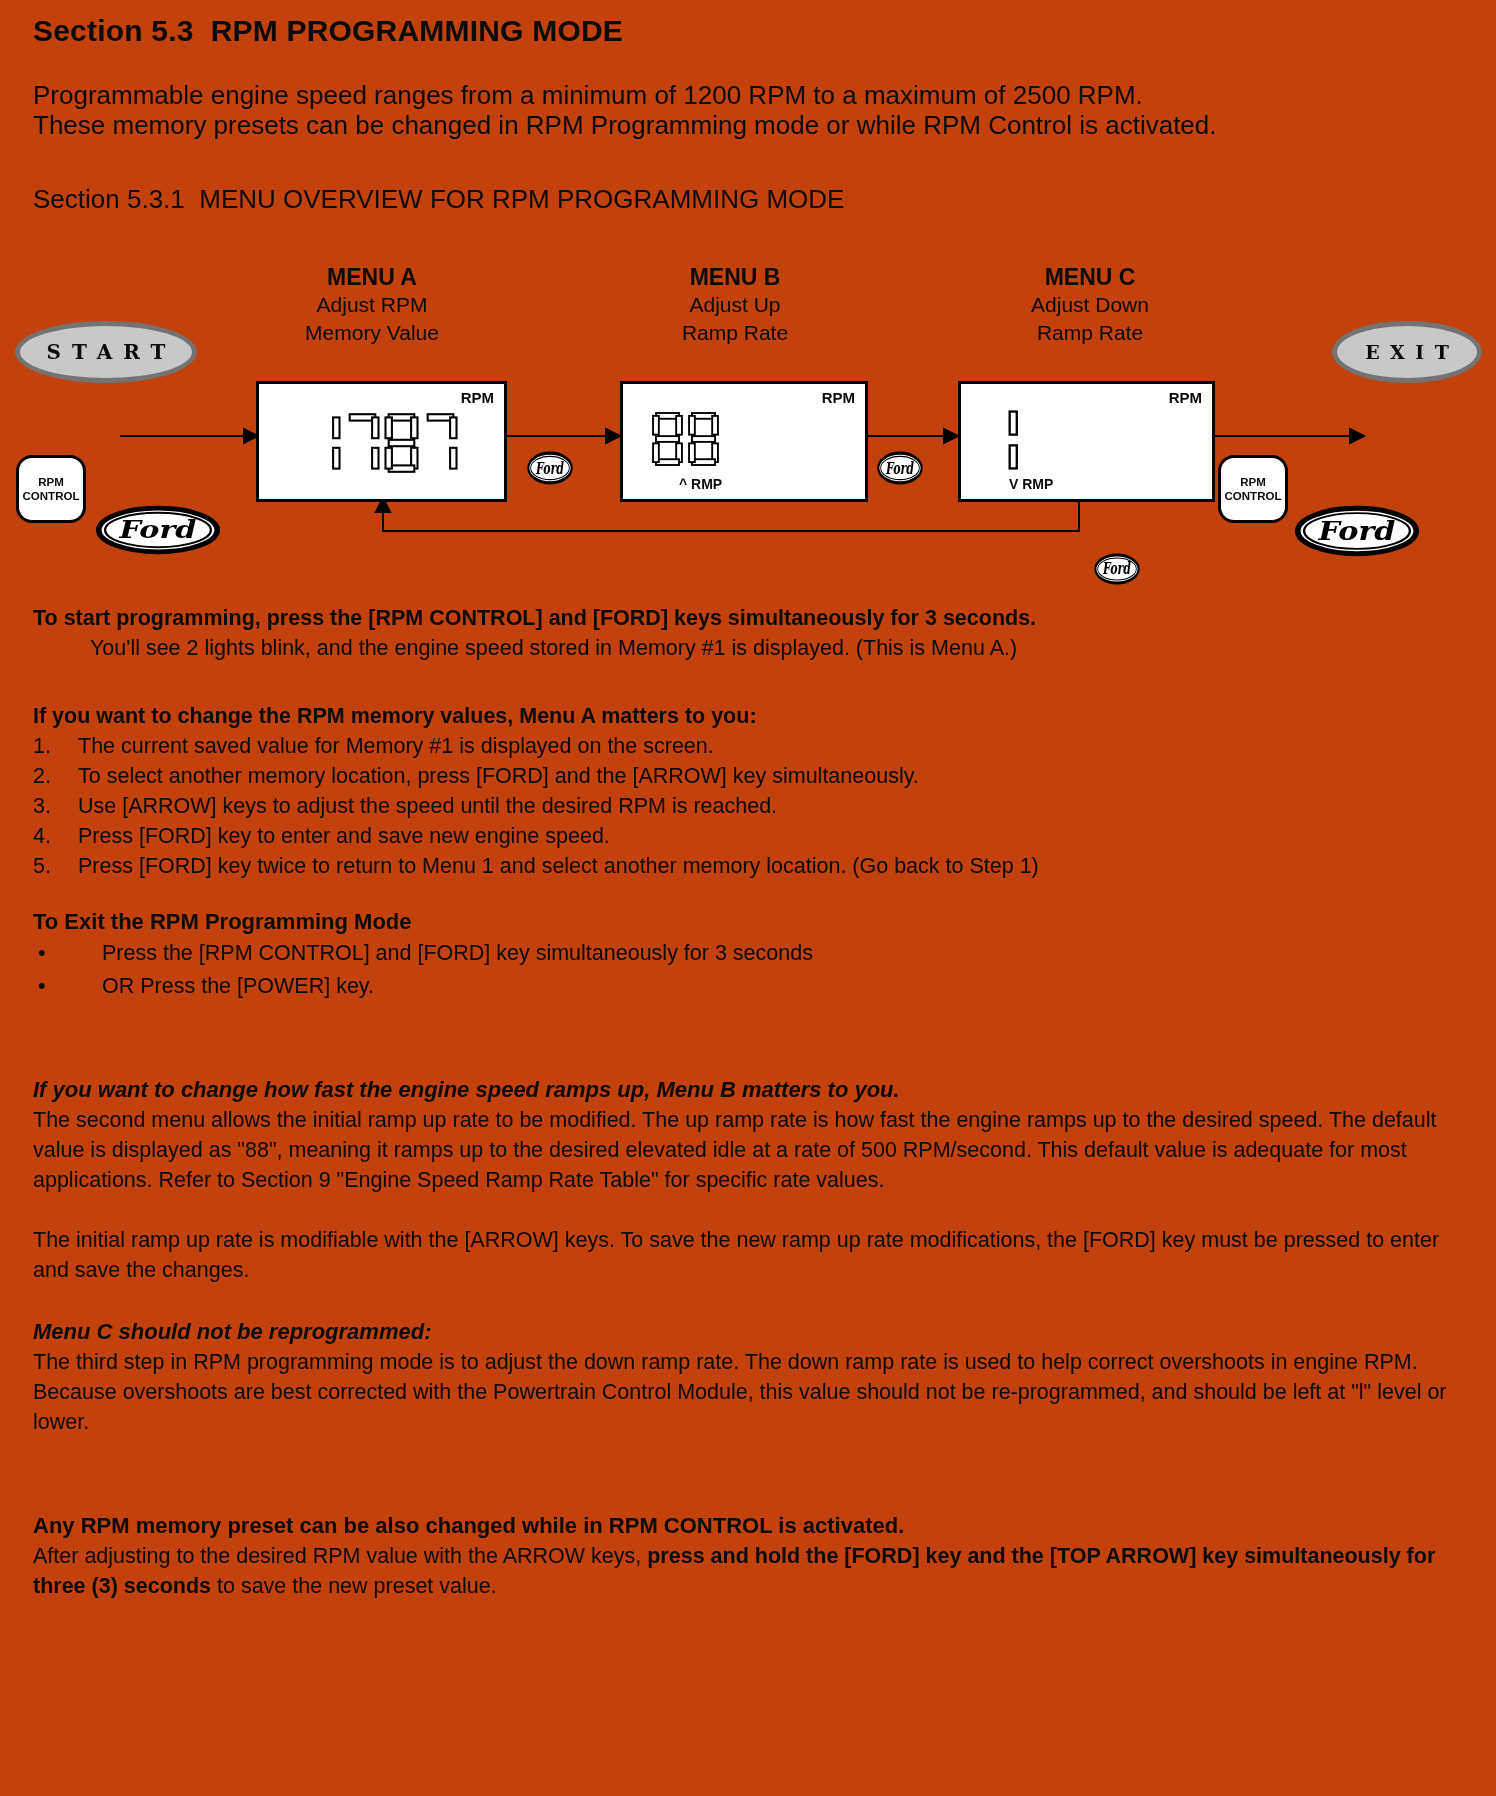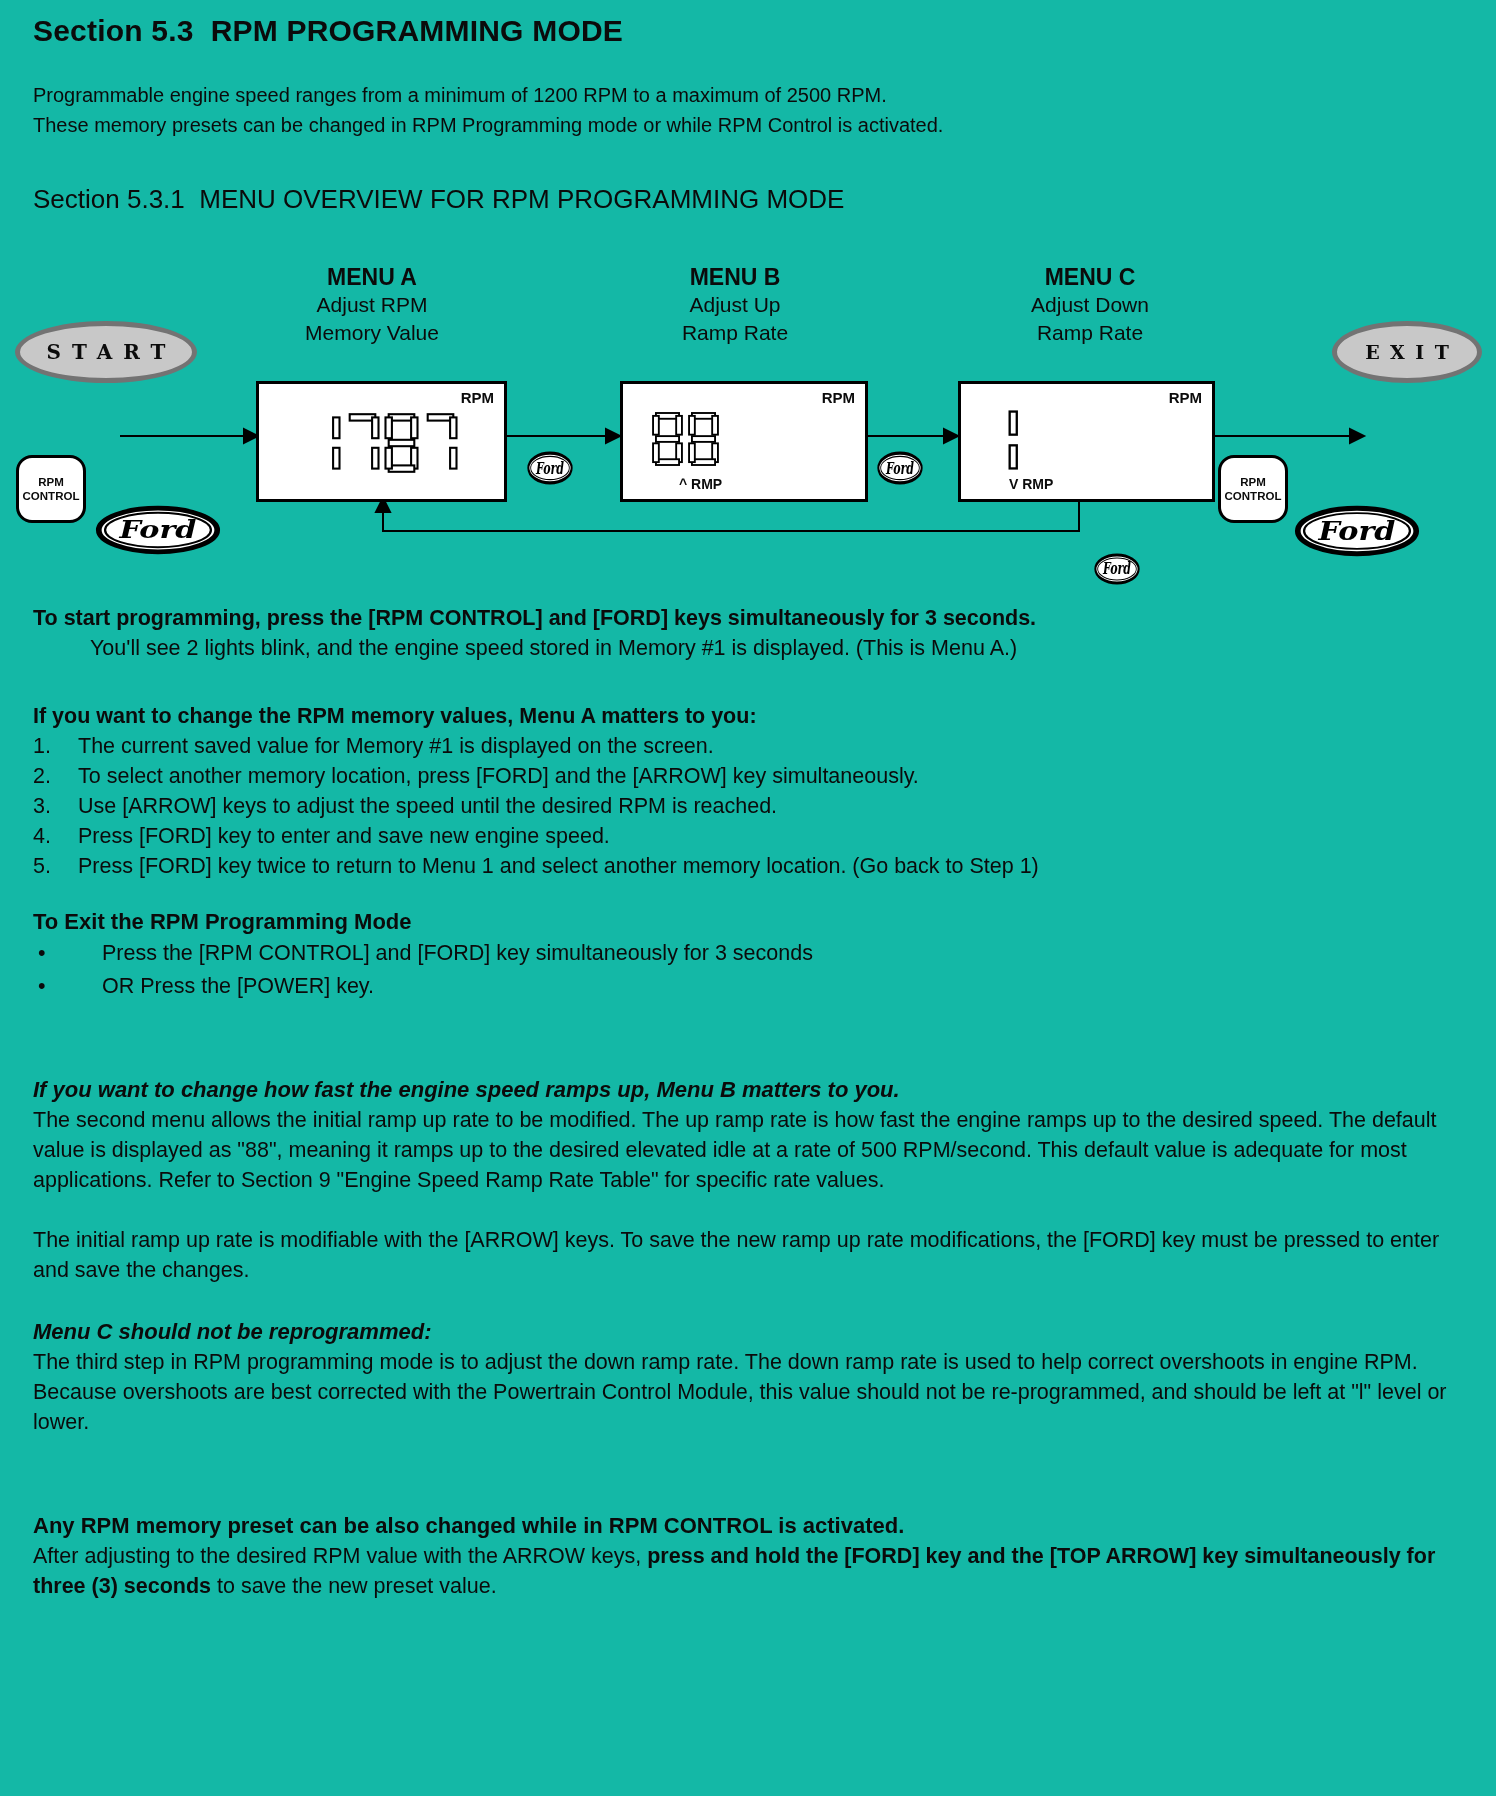--- a/index.html
+++ b/index.html
@@ -1,19 +1,19 @@
 <!DOCTYPE html>
 <html><head>
 <meta charset="utf-8">
 <style>
   html,body{margin:0;padding:0;background:#ffffff;}
-  .page{position:relative;width:1496px;height:1796px;background:#14b8a6;color:#0b0b0b;
+  .page{position:relative;width:1496px;height:1796px;background:#c2410c;color:#0b0b0b;
         font-family:"Liberation Sans",sans-serif;overflow:hidden;}
   .page-title{margin:14px 0 0 33px;font-size:30px;font-weight:bold;letter-spacing:0.2px;}
-  .intro{margin:32px 0 0 33px;font-size:20px;line-height:30px;}
+  .intro{margin:32px 0 0 33px;font-size:26px;line-height:30px;}
   .section-title{margin:44px 0 0 33px;font-size:26px;font-weight:normal;}
 
   
   .diagram{position:relative;width:1496px;height:322px;margin-top:24px;}
   .connectors{position:absolute;left:0;top:0;z-index:1;}
   .menu-header{position:absolute;top:24px;width:240px;text-align:center;font-size:21px;line-height:28px;z-index:2;}
   .menu-header .mh-title{font-size:23px;font-weight:bold;}
   .mh-a{left:252px;} .mh-b{left:615px;} .mh-c{left:970px;}
 
   .oval{position:absolute;background:#c8c8c8;border:5px solid #737373;border-radius:50%;

